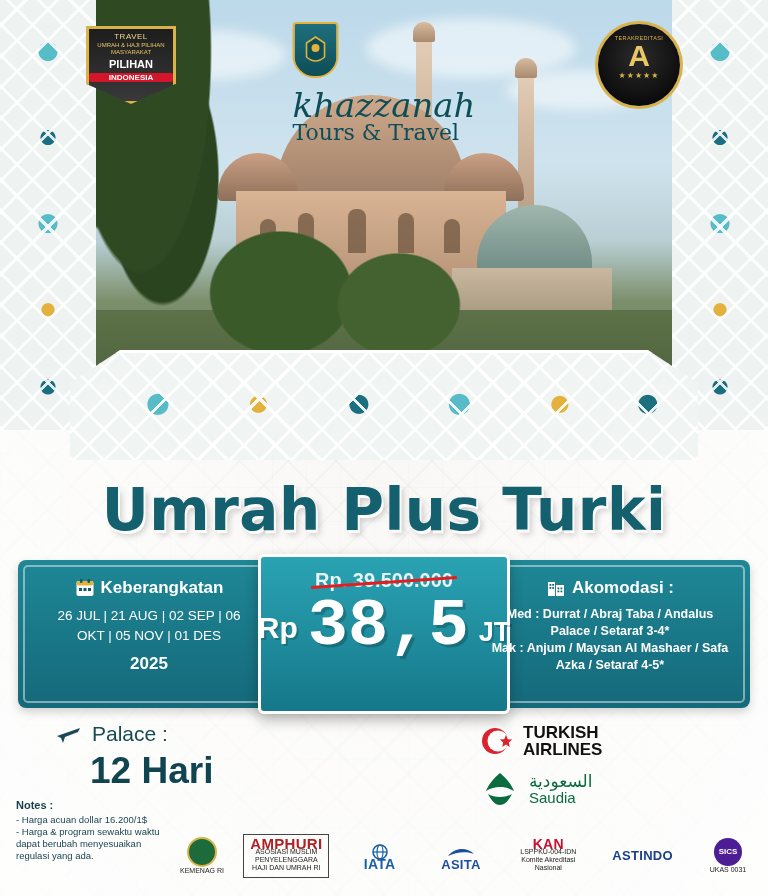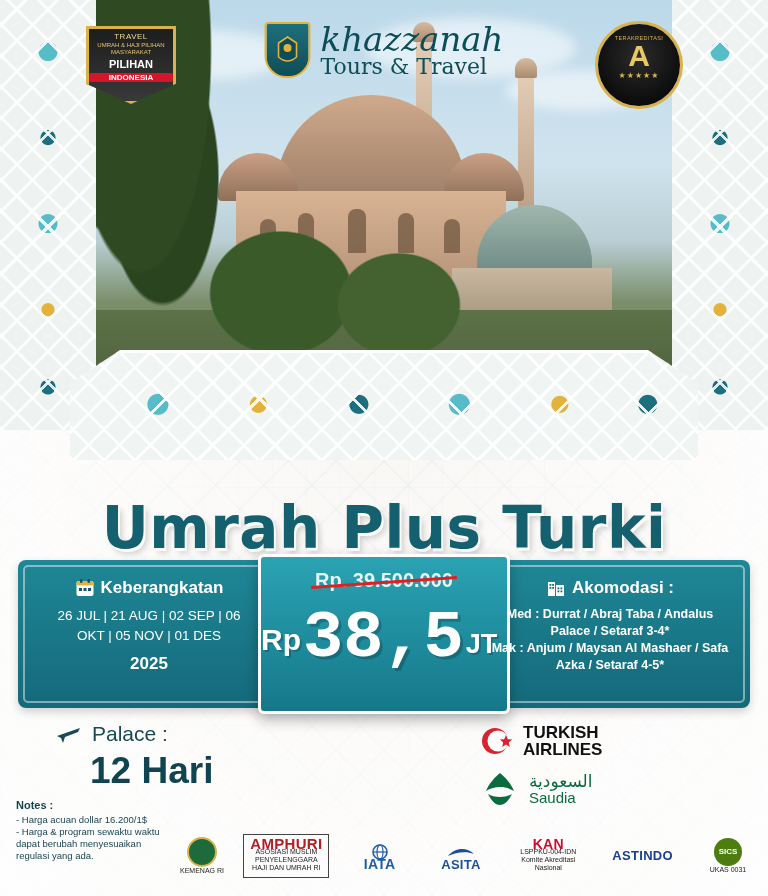--- a/index.html
+++ b/index.html
@@ -147,38 +147,38 @@
     box-shadow: 0 0 0 3px #d9b24a;
     color:#e8c766; text-align:center;
   }
   .badge-right .br0 { font-size:5.5px; margin-top:11px; color:#d9b24a; letter-spacing:.4px;}
   .badge-right .br1 { font-size: 30px; font-weight:bold; color:#e8c766; line-height:30px; }
   .badge-right .br2 { font-size: 8px; color:#d9b24a; letter-spacing: 1px; }
 
   
   .logo-wrap {
     position:absolute; left: 50%; transform: translateX(-50%); top: 22px;
-    display:flex; align-items:flex-start; gap: 10px;
+    display:flex; align-items:flex-start; gap: 10px; flex-direction: column;
   }
   .logo-mark {
     width: 46px; height: 56px; background: linear-gradient(#1f6f7c,#0d4d58);
     border-radius: 4px 4px 22px 22px; border: 2px solid #e3b23c;
     display:flex; align-items:center; justify-content:center; color:#e3b23c; font-size: 9px;
     text-align:center; line-height:10px; padding: 2px;
   }
   .logo-text .lt1 {
     font-family: "DejaVu Serif", serif; font-size: 34px; color:#0d4d58; line-height: 34px; font-style: italic;
   }
   .logo-text .lt2 {
     font-family: "DejaVu Serif", serif; font-size: 22px; color:#0d4d58; line-height: 22px;
   }
 
   
   .title {
-    position:absolute; top: 494px; left: 0; width: 768px; text-align:center;
+    position:absolute; top: 476px; left: 0; width: 768px; text-align:center;
     font-family: "DejaVu Sans", sans-serif;
     font-size: 58px; font-weight: bold; color:#14606e; letter-spacing: .5px;
     text-shadow: 2px 3px 0 rgba(255,255,255,.9), 4px 5px 6px rgba(0,0,0,.18);
   }
 
   
   .band {
     position:absolute; left: 18px; top: 560px; width: 732px; height: 148px;
     background: linear-gradient(#1f8796, #14697a);
     border-radius: 8px;
@@ -212,21 +212,21 @@
     text-align:center; padding-top: 12px;
   }
   .price-old {
     font-size: 20px; color:#e8f4f5; font-weight:bold; position:relative; display:inline-block;
   }
   .price-old:after {
     content:""; position:absolute; left:-4px; right:-4px; top: 52%; height: 3px; background:#e02020;
     transform: rotate(-4deg);
   }
   .price-row {
-    display:flex; align-items:flex-end; justify-content:flex-start; margin-top: 14px;
+    display:flex; align-items:flex-end; justify-content:center; margin-top: 2px; gap: 8px;
   }
   .rp { font-size: 30px; font-weight:bold; color:#fff; margin-bottom: 13px; margin-right: 2px;
         text-shadow: 2px 2px 0 rgba(0,0,0,.18); }
   .amount {
     font-size: 67px; font-weight:bold; color:#ffffff; line-height: 64px;
     text-shadow: 3px 3px 0 rgba(0,0,0,.20);
     font-family: Liberation Mono, monospace;
   }
   .jt { font-size: 27px; font-weight:bold; color:#fff; margin-bottom: 10px; margin-left: 2px;
         text-shadow: 2px 2px 0 rgba(0,0,0,.18); }
@@ -267,21 +267,21 @@
   .p-kemenag .disc { width: 30px; height: 30px; border-radius:50%; background:#1d6b3a; border:2px solid #d8b24a; }
   .p-amphuri { width: 86px; border:1px solid #444; padding: 2px 3px; }
   .p-amphuri .big { color:#b01f24; font-size: 15px; }
   .p-iata { width: 62px; }
   .p-iata .big { color:#1b5fa8; font-size: 14px; }
   .p-asita { width: 62px; color:#1b4e9b; }
   .p-astindo { width: 76px; color:#1b3f8f; }
   .p-kan { width: 74px; }
   .p-kan .big { color:#c8102e; font-size: 14px;}
   .p-sics { width: 56px; }
-  .p-sics .disc { width: 28px; height: 28px; border-radius:50%; background:#4d7c0f; color:#fff;
+  .p-sics .disc { width: 28px; height: 28px; border-radius:50%; background:#4c1d95; color:#fff;
     display:flex;align-items:center;justify-content:center;font-size:8px;font-weight:bold;}
 
   .icon-svg { display:block; }
 </style>
 </head>
 <body>
 
 <div class="bg-pattern"></div>
 <div class="bg-wash"></div>
 

